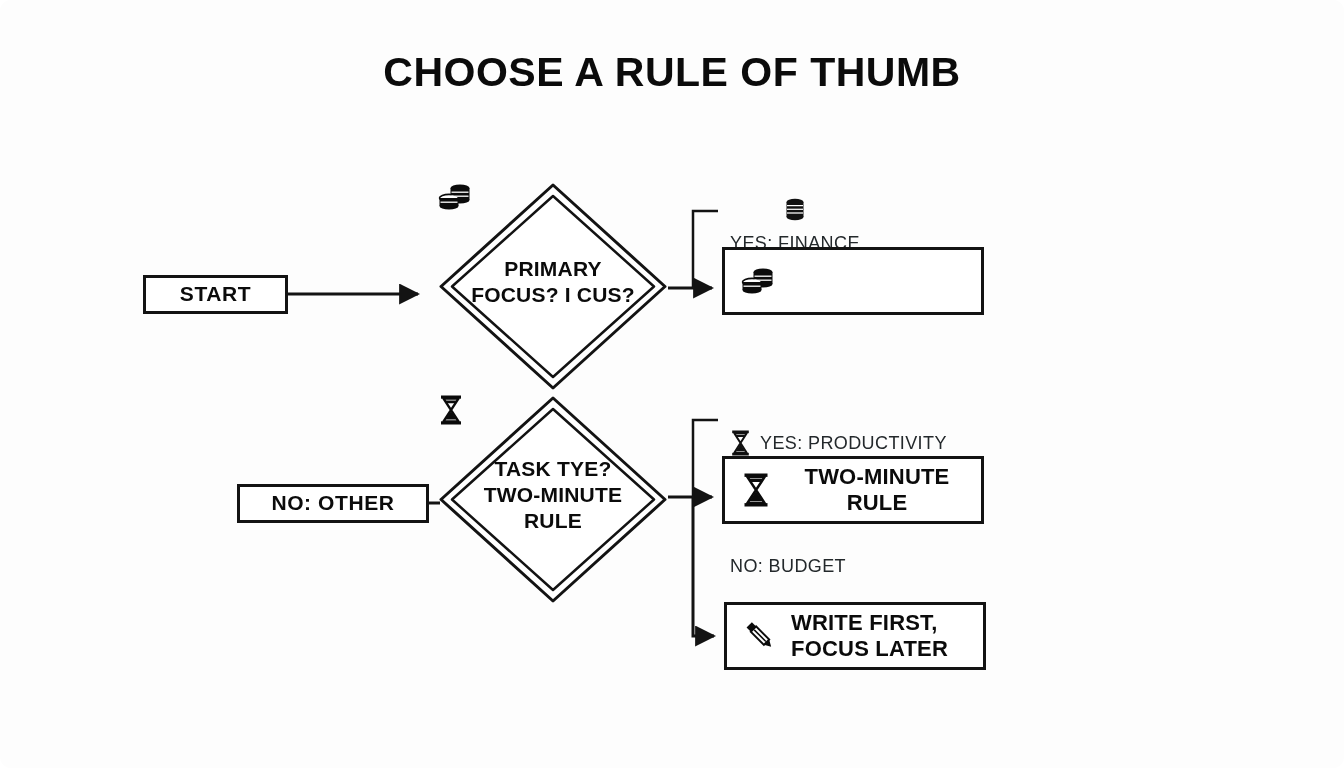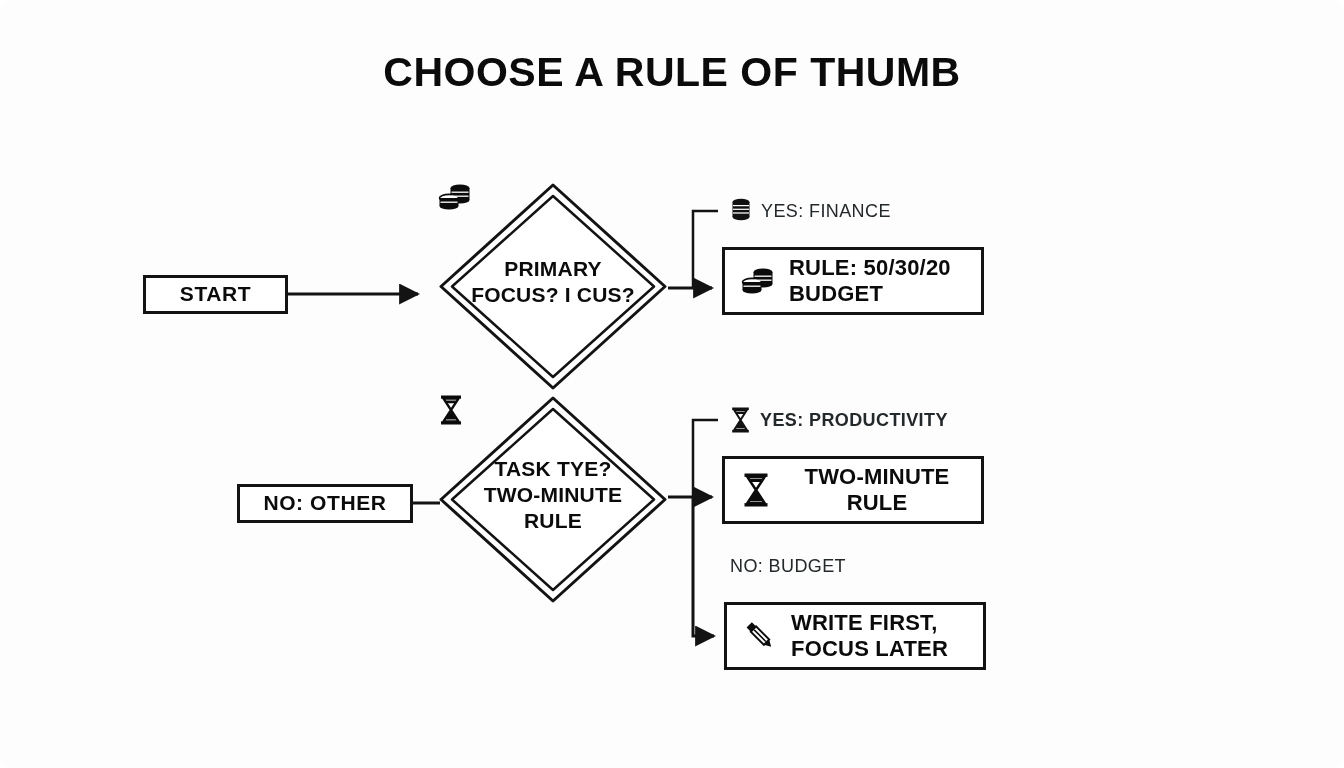--- a/index.html
+++ b/index.html
@@ -196,25 +196,25 @@
           <rect x="3" y="0.5" width="20" height="3.2" fill="#0b0b0b"></rect>
           <rect x="3" y="26.3" width="20" height="3.2" fill="#0b0b0b"></rect>
           <path d="M 5.5 3.7 L 20.5 3.7 L 13 15 L 20.5 26.3 L 5.5 26.3 L 13 15 Z" fill="none" stroke="#0b0b0b" stroke-width="2.3" stroke-linejoin="round"></path>
           <path d="M 7.2 24.6 L 18.8 24.6 L 13 16.2 Z" fill="#0b0b0b"></path>
           <path d="M 7.0 5.4 L 19.0 5.4 L 17.2 8.2 L 8.8 8.2 Z" fill="#0b0b0b"></path>
         </svg>
       </span>
     </div>
   </div>
 
-  <div class="node-box terminal" style="left:237px; top:484px; width:176px; height:39px;">
+  <div class="node-box terminal" style="left:237px; top:484px; width:192px; height:39px;">
     <span class="box-text">NO: OTHER</span>
   </div>
 
-  <div class="branch-label" style="left:730px; top:198px;">
+  <div class="branch-label" style="left:730px; top:198px;flex-direction:column;">
     <span class="ico">
       <svg width="22" height="26" viewBox="0 0 22 26" xmlns="http://www.w3.org/2000/svg">
         <g fill="#111111">
           <ellipse cx="11" cy="4" rx="8.5" ry="3.2"></ellipse>
           <rect x="2.5" y="4" width="17" height="15"></rect>
           <ellipse cx="11" cy="19" rx="8.5" ry="3.2"></ellipse>
         </g>
         <g stroke="#ffffff" stroke-width="1.25">
           <line x1="3" y1="7.6" x2="19" y2="7.6"></line>
           <line x1="3" y1="11.3" x2="19" y2="11.3"></line>
@@ -236,25 +236,23 @@
           <rect x="1.5" y="16" width="19" height="8"></rect>
           <ellipse cx="11" cy="24" rx="9.5" ry="3.6"></ellipse>
         </g>
         <g stroke="#ffffff" stroke-width="1.3">
           <line x1="13.5" y1="10.2" x2="30.5" y2="10.2"></line>
           <line x1="13.5" y1="14.2" x2="30.5" y2="14.2"></line>
           <line x1="2.5" y1="20.2" x2="19.5" y2="20.2"></line>
         </g>
       </svg>
     </span>
-    <span class="box-text" style="white-space:pre-line;">RULE: 50/30/20
-BUDGET</span>
-  </div>
-
-  <div class="branch-label" style="left:730px; top:407px;font-weight:bold;">
+  </div>
+
+  <div class="branch-label" style="left:730px; top:430px;">
     <span class="ico">
       <svg width="21" height="26" viewBox="0 0 21 26" xmlns="http://www.w3.org/2000/svg">
         <rect x="2.2" y="0.5" width="16.6" height="2.7" fill="#111111"></rect>
         <rect x="2.2" y="22.8" width="16.6" height="2.7" fill="#111111"></rect>
         <path d="M 4.3 3.2 L 16.7 3.2 L 10.5 13 L 16.7 22.8 L 4.3 22.8 L 10.5 13 Z" fill="none" stroke="#111111" stroke-width="2" stroke-linejoin="round"></path>
         <path d="M 5.8 21.3 L 15.2 21.3 L 10.5 14.1 Z" fill="#111111"></path>
         <path d="M 5.6 4.7 L 15.4 4.7 L 13.9 7.1 L 7.1 7.1 Z" fill="#111111"></path>
       </svg>
     </span>
     <span class="bl-text">YES: PRODUCTIVITY</span>

